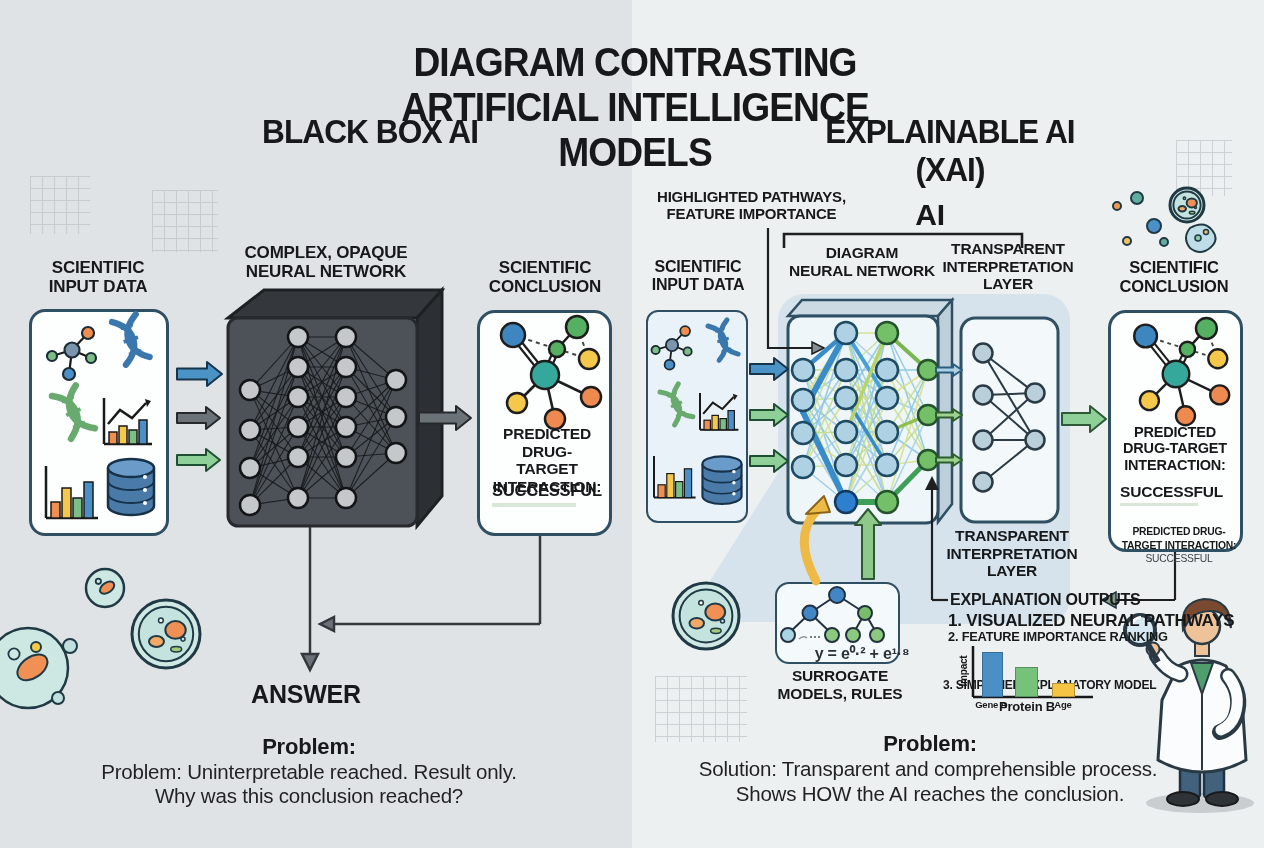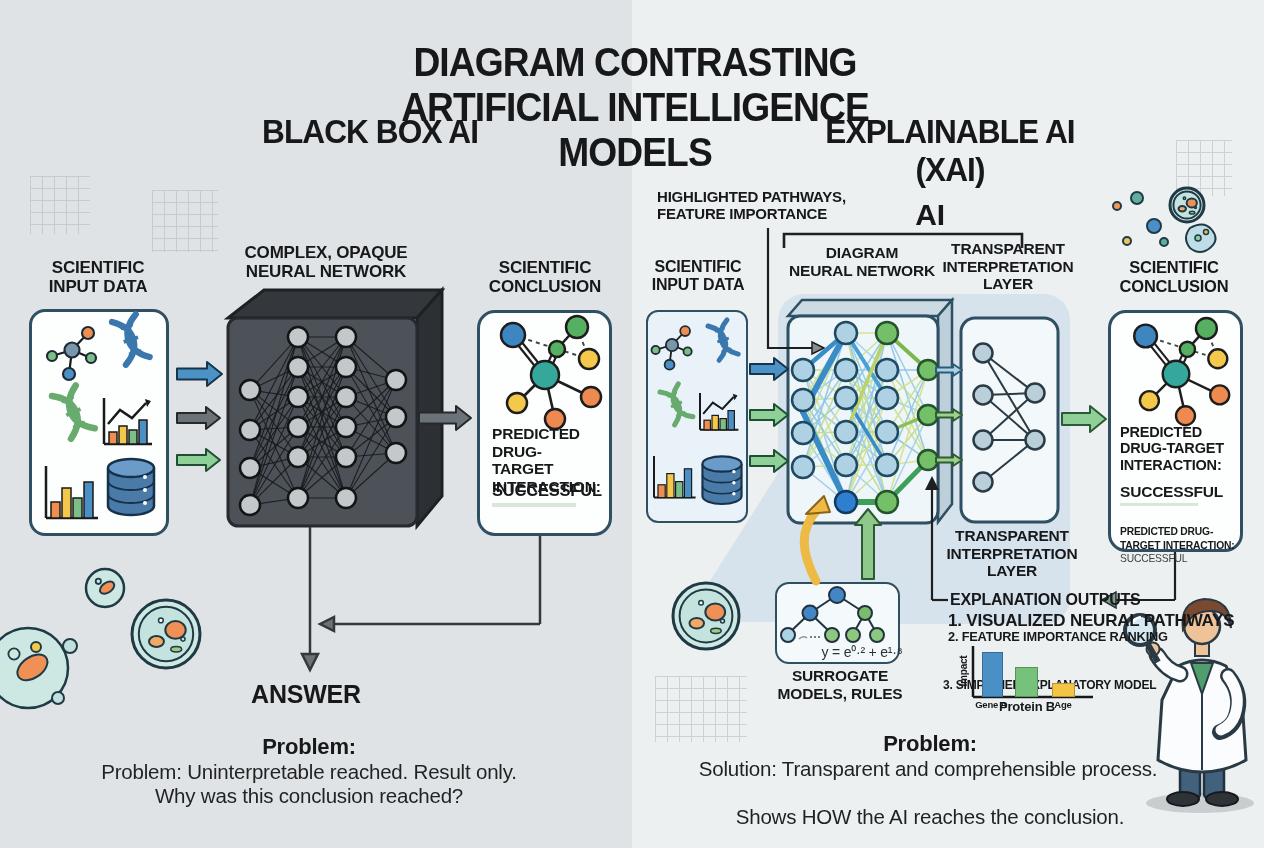--- a/index.html
+++ b/index.html
@@ -12,21 +12,21 @@
   .shade{position:absolute;background:#d7e3ec;z-index:1}
   #aiRegion{left:778px;top:294px;width:292px;height:330px;border-radius:26px}
   #aiFlare{left:684px;top:470px;width:96px;height:152px;clip-path:polygon(100% 0,100% 100%,0 100%)}
   .card{position:absolute;z-index:2;background:#fdfefe;border:3px solid #2f4f63;box-sizing:border-box}
   #art{position:absolute;left:0;top:0;z-index:3}
   .lbl{position:absolute;z-index:4;font-weight:700;white-space:pre-line;text-align:center;
        letter-spacing:-0.2px;line-height:1.13;color:#16181a}
   .ctr{transform:translateX(-50%)}
   .big{letter-spacing:-1px;transform:translateX(-50%) scaleX(.93)}
   .body-txt{font-weight:400;color:#1f2123}
-  .leftalign{text-align:left}
+  .leftalign{text-align:center}
   .impact-bar{position:absolute;bottom:0;border:1px solid rgba(0,0,0,.25);box-sizing:border-box}
   .vlabel{transform:rotate(-90deg)}
 </style>
 </head>
 <body>
 
 <div class="bg-right"></div>
 <div class="grid" style="left:30px;top:176px;width:60px;height:58px"></div>
 <div class="grid" style="left:152px;top:190px;width:66px;height:62px"></div>
 <div class="grid" style="left:1176px;top:140px;width:56px;height:56px"></div>
@@ -603,33 +603,33 @@
 CONCLUSION</div>
 <div class="lbl leftalign" style="left:1120px;top:424px;width:110px;font-size:14.5px">PREDICTED
 DRUG-TARGET
 INTERACTION:</div>
 <div class="lbl leftalign" style="left:1120px;top:483px;font-size:15.5px">SUCCESSFUL</div>
 <div style="position:absolute;z-index:4;left:1120px;top:503px;width:78px;height:3px;background:#d9e7d9"></div>
 <div class="lbl leftalign" style="left:1120px;top:512px;width:118px;font-size:10.3px;line-height:1.3">
   <span>PREDICTED DRUG-TARGET INTERACTION:</span>
   <span style="font-weight:400;color:#3c4247">SUCCESSFUL</span>
 </div>
-<div class="lbl ctr" style="left:862px;top:645px;font-size:14px;font-weight:400;color:#2a3338">y = e⁰·² + e¹·⁸</div>
+<div class="lbl ctr" style="left:862px;top:645px;font-size:16px;font-weight:700;color:#2a3338">y = e⁰·² + e¹·⁸</div>
 <div class="lbl ctr" style="left:840px;top:667px;font-size:15.5px">SURROGATE
 MODELS, RULES</div>
 <div class="lbl leftalign" style="left:950px;top:591px;font-size:16px">EXPLANATION OUTPUTS</div>
 <div class="lbl leftalign" style="left:948px;top:611px;font-size:17px">1. VISUALIZED NEURAL PATHWAYS</div>
 <div class="lbl leftalign" style="left:948px;top:630px;font-size:12.8px">2. FEATURE IMPORTANCE RANKING</div>
 <div class="lbl leftalign" style="left:943px;top:679px;font-size:12px">3. SIMPLIFIED EXPLANATORY MODEL</div>
 <div class="lbl vlabel" style="left:942px;top:665px;width:44px;height:12px;font-size:10px">Impact</div>
 
 <div style="position:absolute;z-index:4;left:973px;top:652px;width:120px;height:45px">
   <div class="impact-bar" style="left: 9px; width: 21px; height: 45px; background: rgb(74, 144, 199);"></div>
   <div class="impact-bar" style="left: 42px; width: 23px; height: 30px; background: rgb(118, 194, 122);"></div>
   <div class="impact-bar" style="left: 79px; width: 23px; height: 14px; background: rgb(245, 196, 69);"></div>
 </div>
 <div class="lbl ctr" style="left:991px;top:700px;font-size:9.5px">Gene A</div>
 <div class="lbl ctr" style="left:1027px;top:700px;font-size:13px">Protein B</div>
 <div class="lbl ctr" style="left:1063px;top:700px;font-size:9.5px">Age</div>
 
 <div class="lbl ctr" style="left:930px;top:732px;font-size:22px">Problem:</div>
 <div class="lbl ctr body-txt" style="left:928px;top:757px;font-size:20.5px;width:470px">Solution: Transparent and comprehensible process.</div>
-<div class="lbl ctr body-txt" style="left:930px;top:805px;font-size:20.5px;width:470px">Shows HOW the AI reaches the conclusion.</div>
+<div class="lbl ctr body-txt" style="left:930px;top:782px;font-size:20.5px;width:470px">Shows HOW the AI reaches the conclusion.</div>
 
 </body></html>

